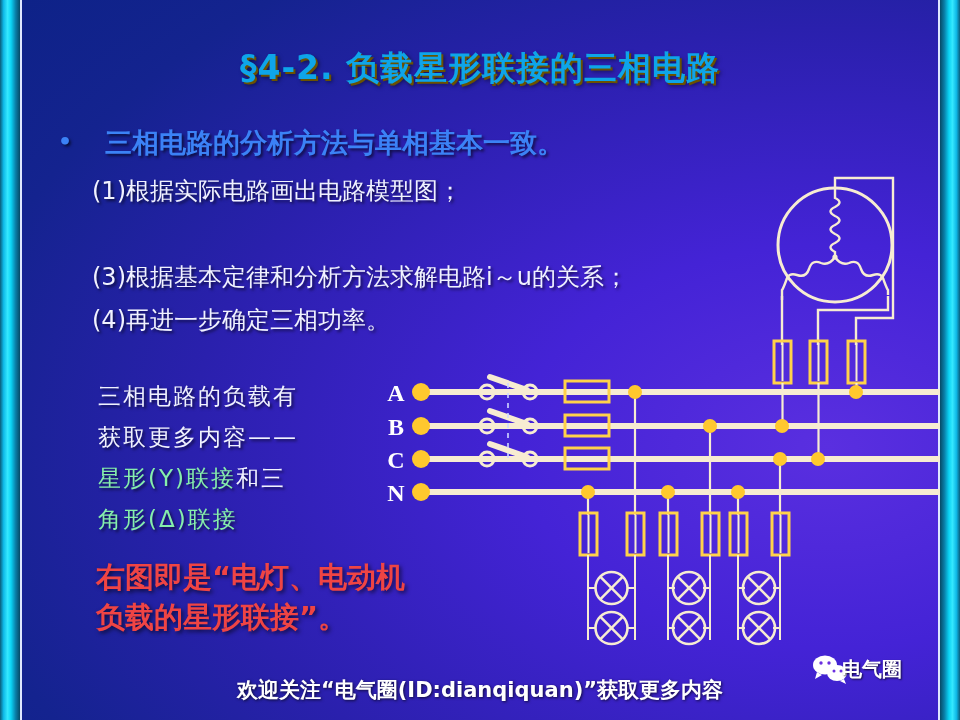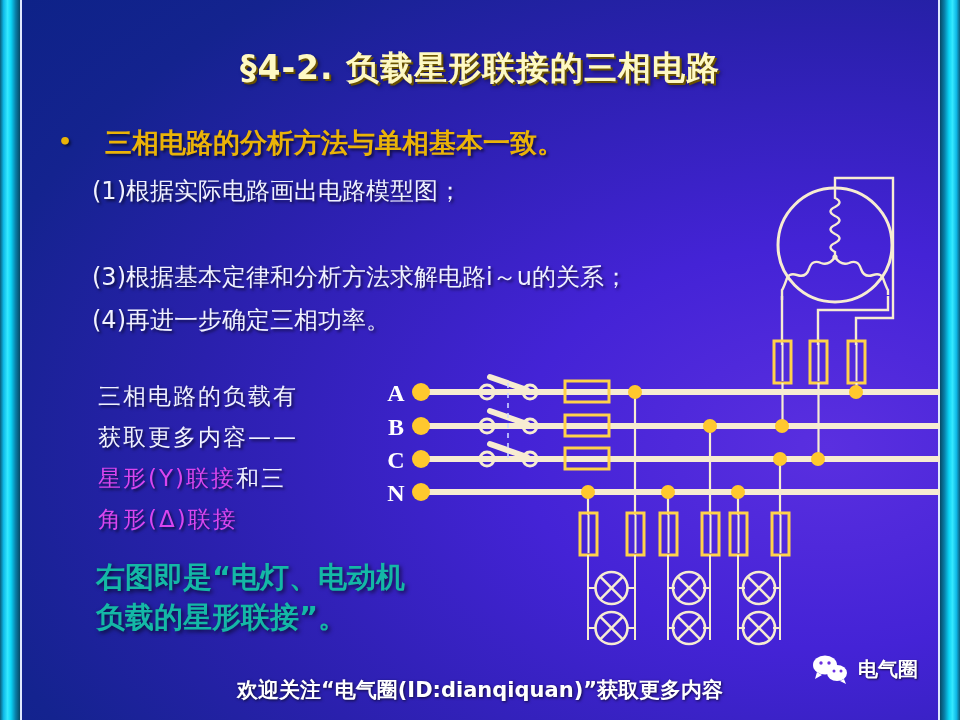--- a/index.html
+++ b/index.html
@@ -31,28 +31,28 @@
     position:absolute; left:22px; top:0; right:22px; bottom:0;
     background:
       radial-gradient(ellipse 120% 100% at 88% 62%, #5a2fe0 0%, #4423d6 28%, #2a20ad 58%, #14238f 80%, #0c2286 100%),
       linear-gradient(105deg,#0a1f86 0%,#132a9c 30%,#3a24c8 62%, #5a2fe0 100%);
   }
 
   .txt { position:absolute; white-space:nowrap; }
 
   #title {
     left:0; right:0; top:46px; text-align:center;
-    font-size:33px; font-weight:bold; color:#fef9c3;
+    font-size:33px; font-weight:bold; color:#0ea5e9;
     letter-spacing:1px;
     text-shadow:2px 2px 0 #6a5200, 3px 3px 4px rgba(0,0,0,.55);
   }
 
   #bullet {
     left:58px; top:125px;
-    font-size:27px; color:#eab308; font-weight:bold;
+    font-size:27px; color:#3b82f6; font-weight:bold;
     text-shadow:2px 2px 3px rgba(0,0,0,.6);
   }
   #bullet .dot { font-size:22px; vertical-align:3px; }
   #bullet .sp  { display:inline-block; width:14px; }
 
   .numline {
     left:56px; font-size:24px; color:#f0f2ff;
     text-shadow:2px 2px 3px rgba(0,0,0,.6);
     margin-left:36px;
   }
@@ -63,40 +63,40 @@
 
   
   .bodyline {
     left:98px; font-size:23px; color:#f0f2ff; letter-spacing:2px;
     text-shadow:2px 2px 3px rgba(0,0,0,.6);
   }
   #b1 { top:381px; }
   #b2 { top:422px; }
   #b3 { top:463px; }
   #b4 { top:504px; }
-  .green { color:#d946ef; }
+  .green { color:#86efac; }
 
   .bigline {
-    font-size:29px; font-weight:bold; color:#14b8a6;
+    font-size:29px; font-weight:bold; color:#ef4444;
     text-shadow:2px 2px 4px rgba(0,0,0,.65);
   }
   #g1 { left:96px; top:558px; }
   #g2 { left:96px; top:598px; }
 
   
   #footer {
     left:0; right:0; top:676px; text-align:center;
     font-size:21px; font-weight:bold; color:#ffffff;
     text-shadow:1px 1px 3px rgba(0,0,0,.7);
   }
 
   
   #badge { position:absolute; left:812px; top:650px; width:130px; height:46px; }
   #badge .wx { position:absolute; left:0; top:4px; }
-  #badge .bl { position:absolute; left:46px; top:6px;
+  #badge .bl { position:absolute; left:30px; top:6px;
     font-size:20px; font-weight:bold; color:#ffffff;
     text-shadow:1px 1px 2px rgba(0,0,0,.7); }
 
   svg { display:block; }
   #circuit { position:absolute; left:0; top:0; width:960px; height:720px; pointer-events:none; }
 </style>
 </head>
 <body>
 
 <div id="slide">

